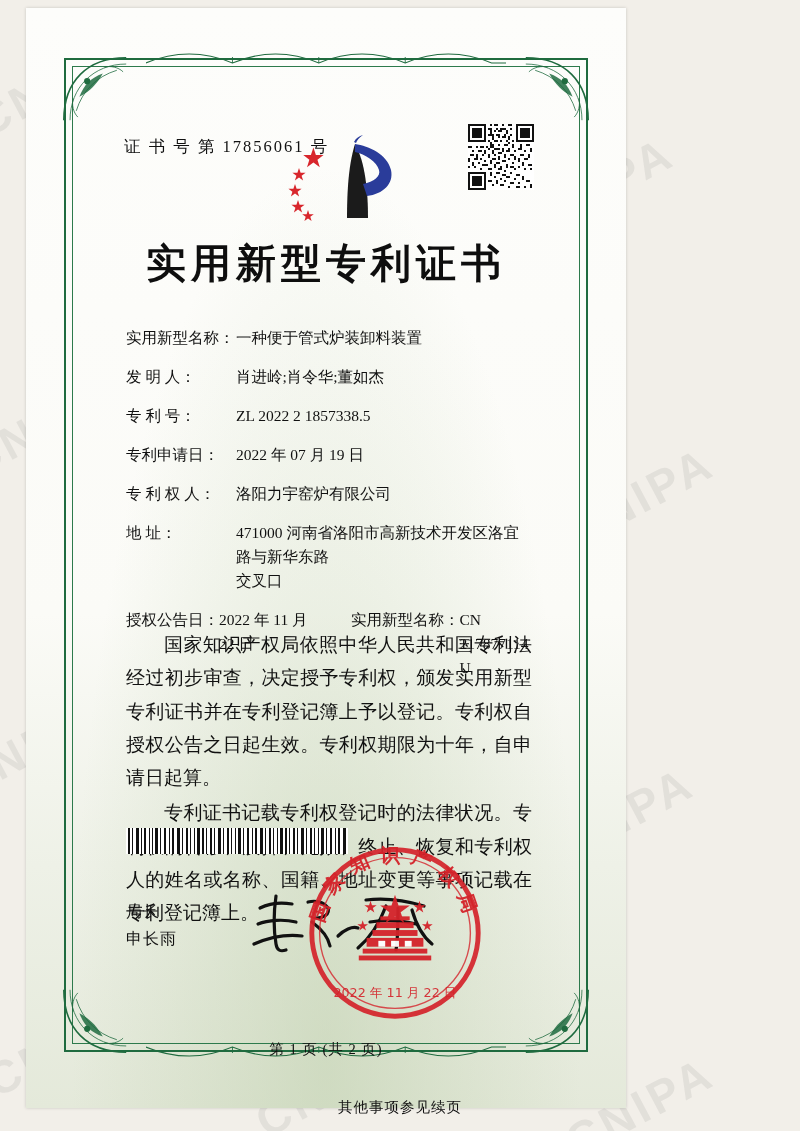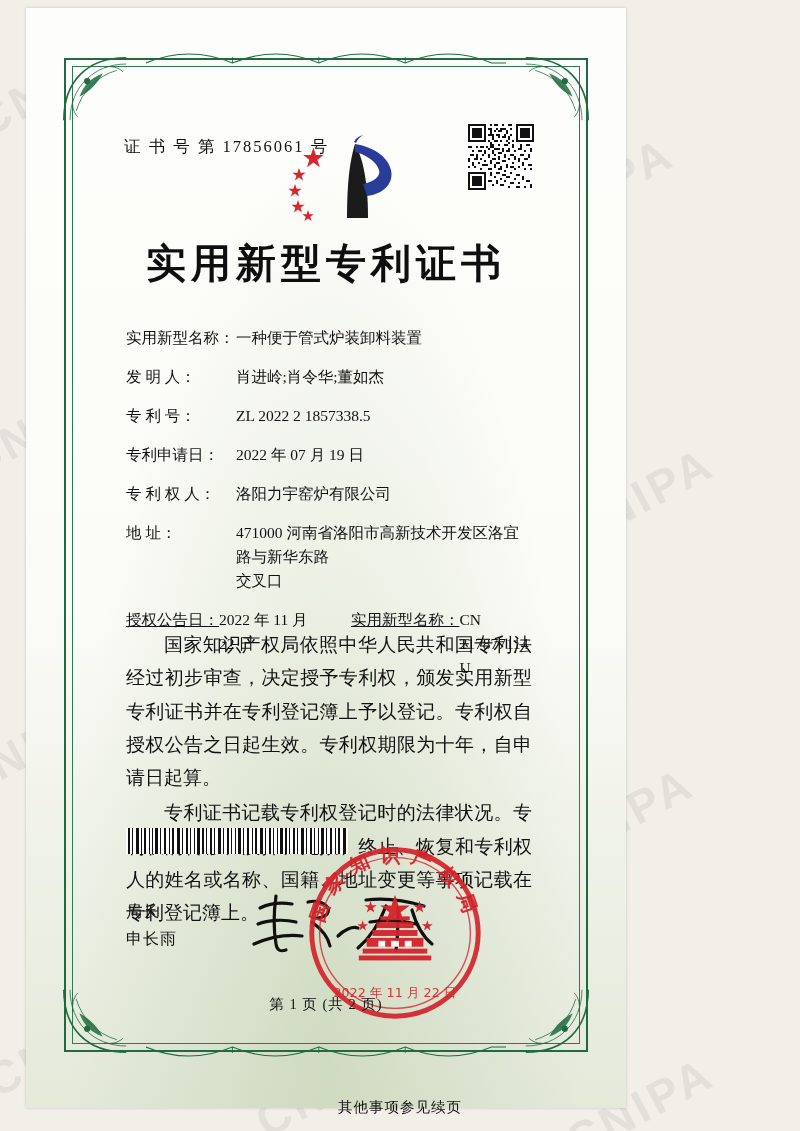--- a/index.html
+++ b/index.html
@@ -114,21 +114,21 @@
   .row .lab{
     width:96px;flex:0 0 96px;
     letter-spacing:0px;
     white-space:nowrap;
   }
   .row .sep{width:14px;flex:0 0 14px;}
   .row .val{flex:1;}
   .val .l2{display:block;}
   .flexrow{display:flex;margin-bottom:15px;align-items:flex-start;}
   .grp{display:flex;}
-  .grp .lab{width:auto;flex:0 0 auto;text-decoration:underline;}
+  .grp .lab{width:auto;flex:0 0 auto;}
 
   .para{
     position:absolute;left:30px;right:24px;top:540px;
     font-size:19px;line-height:1.75;color:#111;
     text-align:justify;
   }
   .para p{margin:0 0 2px 0;text-indent:2em;}
 
   .barcode{
     position:absolute;left:30px;top:740px;
@@ -143,21 +143,21 @@
   }
   .signature{
     position:absolute;left:150px;top:800px;
     width:200px;height:70px;
   }
   .seal{
     position:absolute;right:68px;top:752px;
     width:186px;height:186px;
   }
   .page-no{
-    position:absolute;left:0;right:0;top:907px;
+    position:absolute;left:0;right:0;top:952px;
     text-align:center;font-size:14.5px;color:#111;
     letter-spacing:1px;
   }
   .footnote{
     position:absolute;left:0;right:0;bottom:14px;
     text-align:center;font-size:14.5px;color:#111;
     letter-spacing:1px;
     z-index:4;
   }
 </style>

